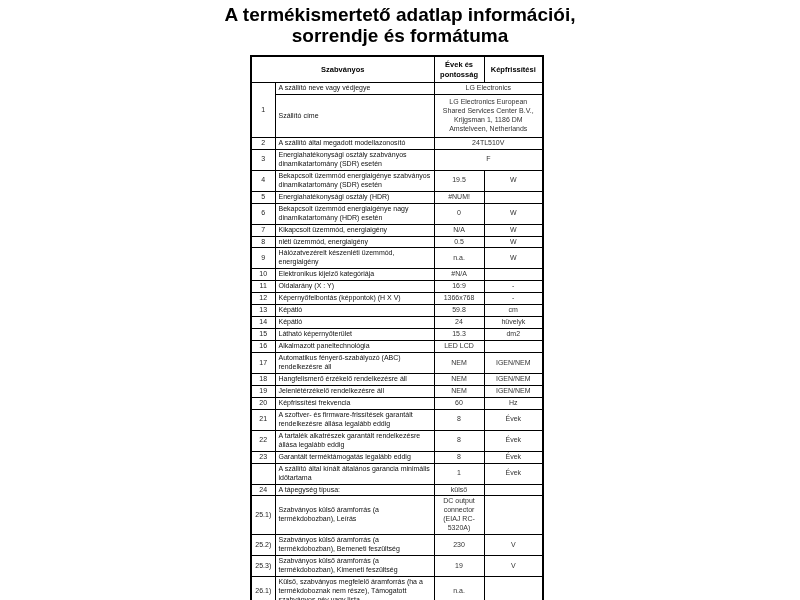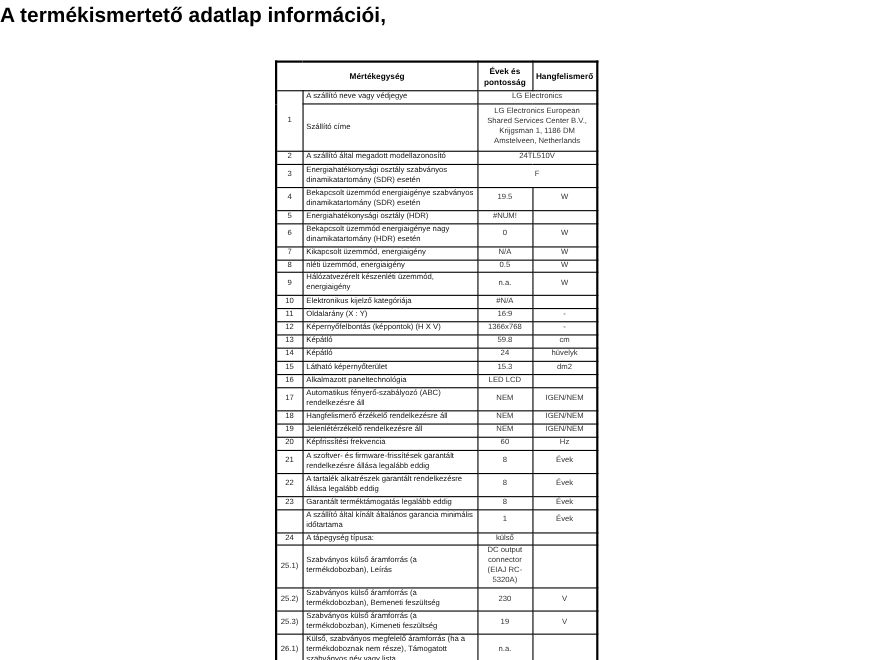--- a/index.html
+++ b/index.html
@@ -2,21 +2,21 @@
 <html><head>
 <meta charset="utf-8">
 <style>
   html,body{margin:0;padding:0;}
   body{
     width:800px;height:600px;background:#ffffff;position:relative;
     font-family:"Liberation Sans", sans-serif;overflow:hidden;
   }
   .title{
     position:absolute;top:4px;left:0;width:100%;
-    font-size:19px;font-weight:bold;color:#000;
+    text-align:center;font-size:19px;font-weight:bold;color:#000;
     line-height:1.12;letter-spacing:0px;
   }
   .sheet{position:absolute;left:250px;top:55px;}
   table.ds{
     border-collapse:collapse;table-layout:fixed;width:292px;
     border:2px solid #000;background:#fff;
   }
   .ds th,.ds td{
     border:1px solid #000;overflow:hidden;
     font-size:7px;line-height:1.28;color:#333;
@@ -35,35 +35,36 @@
   col.c-num{width:24px;}
   col.c-info{width:159px;}
   col.c-val{width:50px;}
   col.c-unit{width:59px;}
 </style>
 </head>
 <body>
 
 <div class="title">
   <div>A termékismertető adatlap információi,</div>
+  <div>sorrendje és formátuma</div>
 </div>
 
 <div class="sheet">
 <table class="ds">
   <colgroup>
         <col class="c-num">
         <col class="c-info">
         <col class="c-val">
         <col class="c-unit">
       </colgroup>
   <thead>
     <tr>
-      <th colspan="2">Mértékegység</th>
+      <th colspan="2">Szabványos</th>
       <th>Évek és pontosság</th>
-      <th>Hangfelismerő</th>
+      <th>Képfrissítési</th>
     </tr>
   </thead>
   <tbody>
     <tr>
       <td class="num" rowspan="2">1</td>
       <td class="lbl">A szállító neve vagy védjegye</td>
       <td class="val" colspan="2">LG Electronics</td>
     </tr>
     <tr>
       <td class="lbl">Szállító címe</td>

